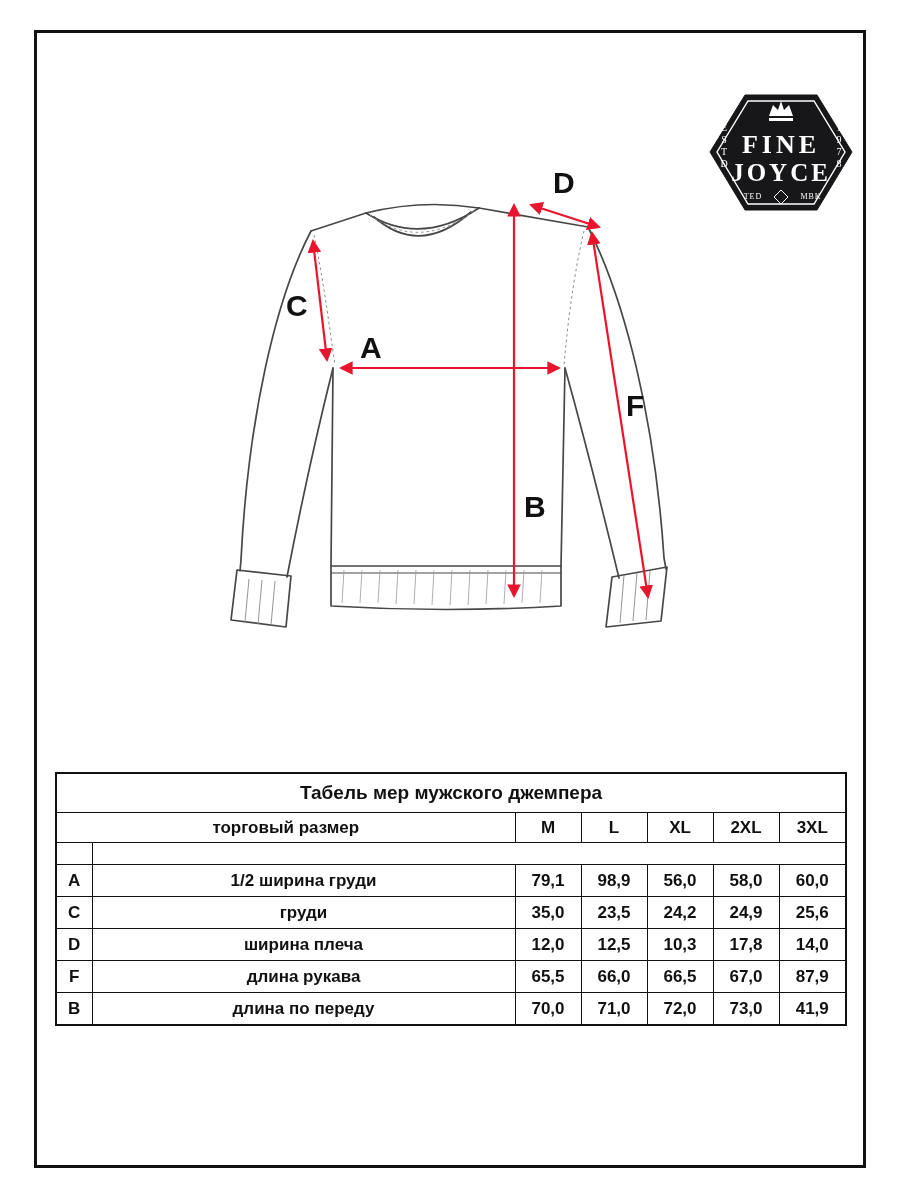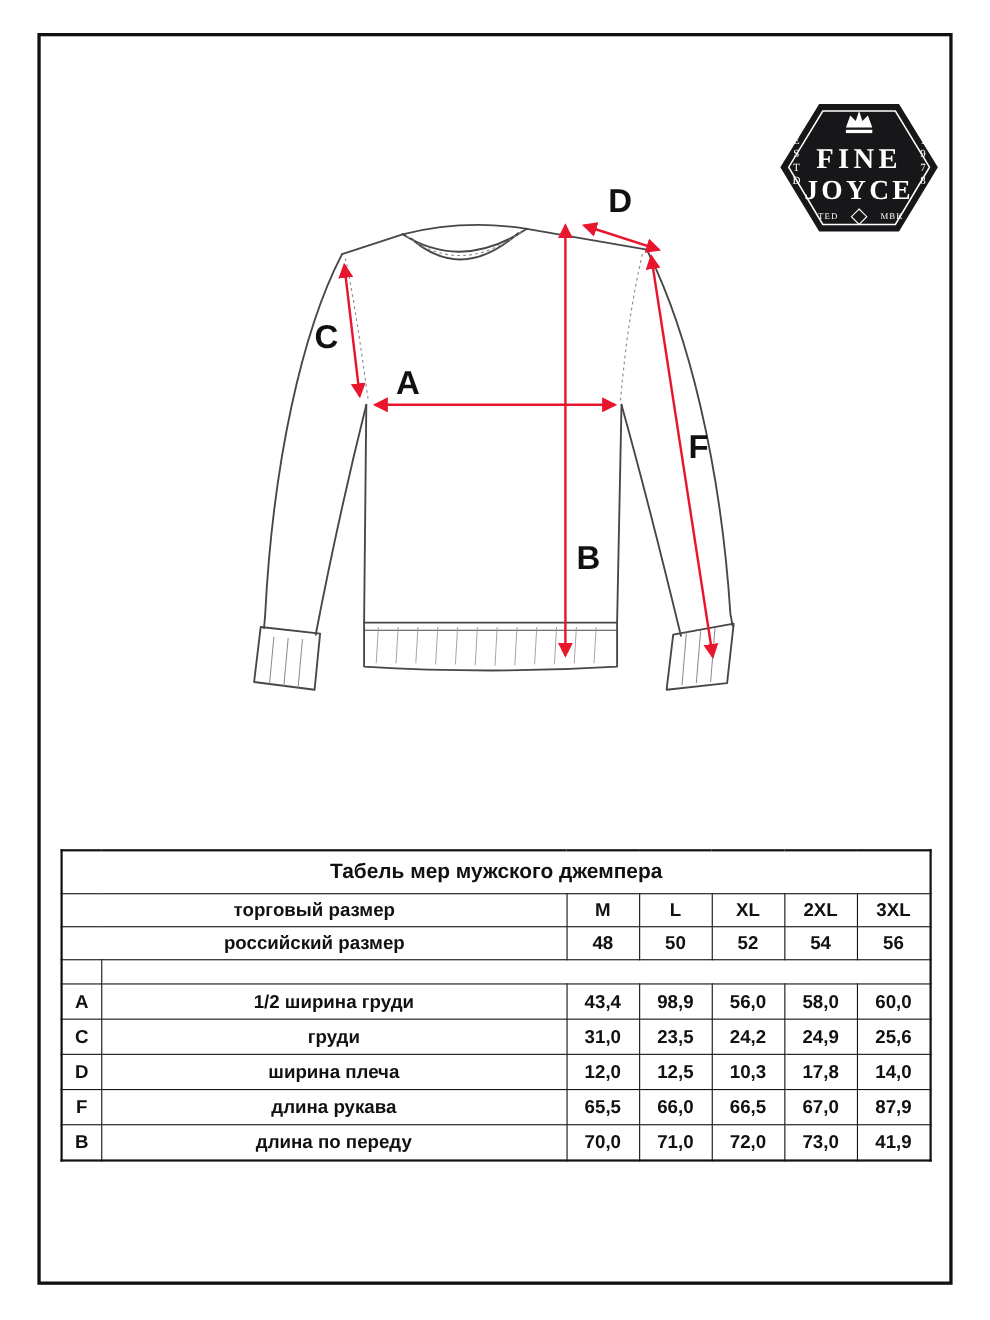--- a/index.html
+++ b/index.html
@@ -133,46 +133,38 @@
           <td colspan="7">Табель мер мужского джемпера</td>
         </tr>
         <tr class="t-head">
           <td colspan="2">торговый размер</td>
           <td>M</td>
           <td>L</td>
           <td>XL</td>
           <td>2XL</td>
           <td>3XL</td>
         </tr>
-        <tr class="t-head">
-          <td colspan="2">российский размер</td>
-          <td>48</td>
-          <td>50</td>
-          <td>52</td>
-          <td>54</td>
-          <td>56</td>
-        </tr>
         <tr class="t-empty">
           <td></td>
           <td colspan="6"></td>
         </tr>
 
         <tr class="t-data">
           <td>A</td>
           <td>1/2 ширина груди</td>
-          <td>43,4</td>
+          <td>79,1</td>
           <td>98,9</td>
           <td>56,0</td>
           <td>58,0</td>
           <td>60,0</td>
         </tr>
         <tr class="t-data">
           <td>C</td>
           <td>груди</td>
-          <td>31,0</td>
+          <td>35,0</td>
           <td>23,5</td>
           <td>24,2</td>
           <td>24,9</td>
           <td>25,6</td>
         </tr>
         <tr class="t-data">
           <td>D</td>
           <td>ширина плеча</td>
           <td>12,0</td>
           <td>12,5</td>

